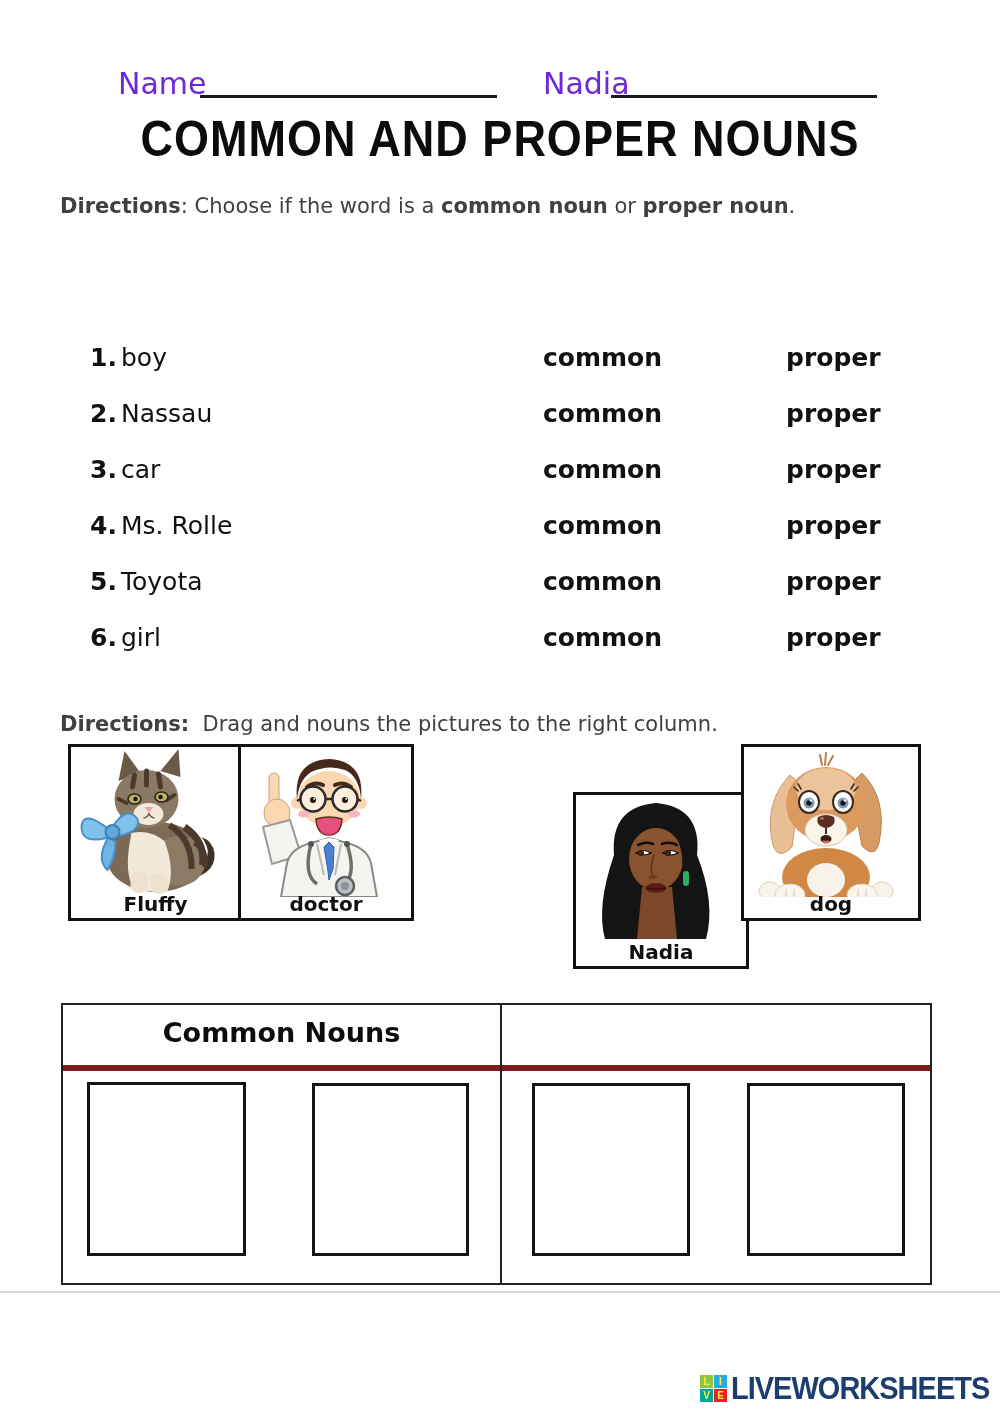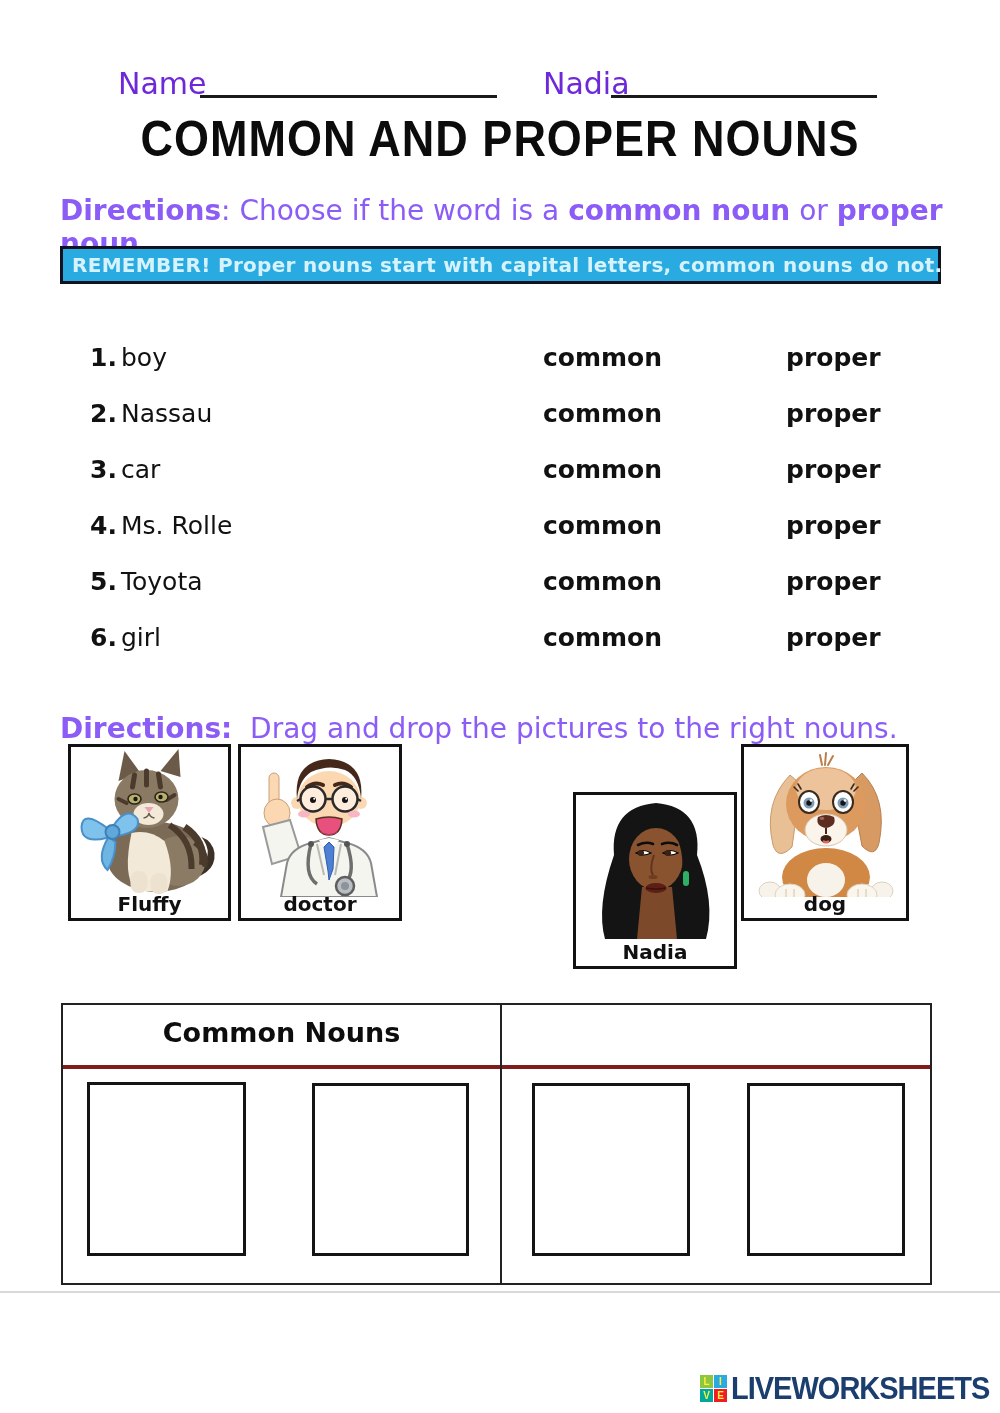--- a/index.html
+++ b/index.html
@@ -10,45 +10,45 @@
   
   .hdr-label{font-size:30px;color:#6d28d9;}
   .write-line{border-bottom:3px solid #1a1a1a;height:0;}
 
   
   .title{left:0;top:110px;width:1000px;text-align:center;
          font-family:"Liberation Sans",sans-serif;font-weight:900;font-size:45px;
          letter-spacing:1px;transform:scaleY(1.12);transform-origin:top;color:#0c0c0c;}
 
   
-  .directions{font-size:28px;color:#8b5cf6;}
+  .directions{font-size:21px;color:#404040;}
   .directions b{font-weight:700;}
 
   
   .banner{left:60px;top:246px;width:866px;height:32px;background:#29abe2;
           border:3px solid #10131f;color:#d6f3fd;font-weight:700;font-size:20px;
           line-height:32px;padding-left:9px;letter-spacing:0.3px;white-space:nowrap;}
 
   
   .q-row{left:0;top:0;width:1000px;height:34px;font-size:25px;}
   .q-num{position:absolute;left:90px;font-weight:700;}
   .q-word{position:absolute;left:121px;}
   .q-common{position:absolute;left:543px;font-weight:700;cursor:pointer;}
   .q-proper{position:absolute;left:786px;font-weight:700;cursor:pointer;}
 
   
-  .card{border:3px solid #121212;background:#fff;cursor:grab;}
+  .card{border:3px solid #121212;background:#fff;cursor:grab;padding-left:12px;}
   .card svg{position:absolute;left:0;top:0;}
   .card-label{position:absolute;left:0;right:0;bottom:2px;text-align:center;
               font-size:20px;font-weight:700;color:#101010;}
 
   
   .sort-table{left:61px;top:1003px;width:867px;height:278px;border:2px solid #222;}
   .sort-col-divider{position:absolute;left:437px;top:0;width:2px;height:100%;background:#222;}
-  .sort-header-row{position:absolute;left:0;top:0;width:100%;height:60px;border-bottom:4px solid #7f1d1d;}
+  .sort-header-row{position:absolute;left:0;top:0;width:100%;height:60px;border-bottom:6px solid #7f1d1d;}
   .sort-header{position:absolute;top:12px;width:437px;text-align:center;
                font-size:27px;font-weight:700;color:#0d0d0d;}
   .drop-box{position:absolute;border:3px solid #141414;background:#fff;}
 
   .page-edge-line{left:0;top:1291px;width:1000px;height:2px;background:#d9d9d9;}
 
   
   .logo{left:698px;top:1370px;width:292px;height:36px;cursor:pointer;}
   .logo-grid{position:absolute;left:2px;top:5px;width:28px;height:29px;
              display:grid;grid-template-columns:13px 13px;grid-template-rows:13px 13px;gap:1px;}
@@ -65,21 +65,20 @@
 
   <div class="abs hdr-label" style="left:118px;top:66px;">Name</div>
   <div class="abs write-line" style="left:200px;top:95px;width:297px;"></div>
   <div class="abs hdr-label" style="left:543px;top:66px;">Nadia</div>
   <div class="abs write-line" style="left:611px;top:95px;width:266px;"></div>
 
   <div class="abs title">COMMON AND PROPER NOUNS</div>
 
   <div class="abs directions" style="left:60px;top:194px;"><b>Directions</b><span>: </span><span>Choose if the word is a </span><b>common noun</b><span> or </span><b>proper noun</b><span>.</span></div>
 
-  <div class="abs banner">REMEMBER! Proper nouns start with capital letters, common nouns do not.</div>
 
   <div class="abs q-row" style="top:343px;">
     <span class="q-num">1.</span>
     <span class="q-word">boy</span>
     <span class="q-common">common</span>
     <span class="q-proper">proper</span>
   </div>
   <div class="abs q-row" style="top:399px;">
     <span class="q-num">2.</span>
     <span class="q-word">Nassau</span>
@@ -104,21 +103,21 @@
     <span class="q-common">common</span>
     <span class="q-proper">proper</span>
   </div>
   <div class="abs q-row" style="top:623px;">
     <span class="q-num">6.</span>
     <span class="q-word">girl</span>
     <span class="q-common">common</span>
     <span class="q-proper">proper</span>
   </div>
 
-  <div class="abs directions" style="left:60px;top:712px;"><b>Directions:</b><span style="white-space:pre;">  Drag and drop the pictures to the right nouns.</span></div>
+  <div class="abs directions" style="left:60px;top:712px;"><b>Directions:</b><span style="white-space:pre;">  Drag and nouns the pictures to the right column.</span></div>
 
   <div class="abs card" style="left:68px;top:744px;width:157px;height:171px;">
     <svg width="157" height="150" viewBox="0 0 150 150">
       <path d="M104,134 Q142,130 140,106 Q138,94 127,90 Q137,103 131,114 Q124,126 98,127 Z" fill="#3c3126"></path>
       <ellipse cx="82" cy="110" rx="50" ry="35" fill="#7b6a56"></ellipse>
       <ellipse cx="104" cy="114" rx="27" ry="25" fill="#8b7a64"></ellipse>
       <path d="M110,80 Q131,94 128,118" stroke="#4a3b2d" stroke-width="7" fill="none"></path>
       <path d="M95,78 Q118,93 117,122" stroke="#4a3b2d" stroke-width="6" fill="none"></path>
       <path d="M120,96 Q134,105 130,120" stroke="#4a3b2d" stroke-width="5" fill="none"></path>
       <path d="M57,86 Q48,128 61,144 L93,144 Q101,123 90,94 Q75,82 57,86 Z" fill="#f2e9d8"></path>

